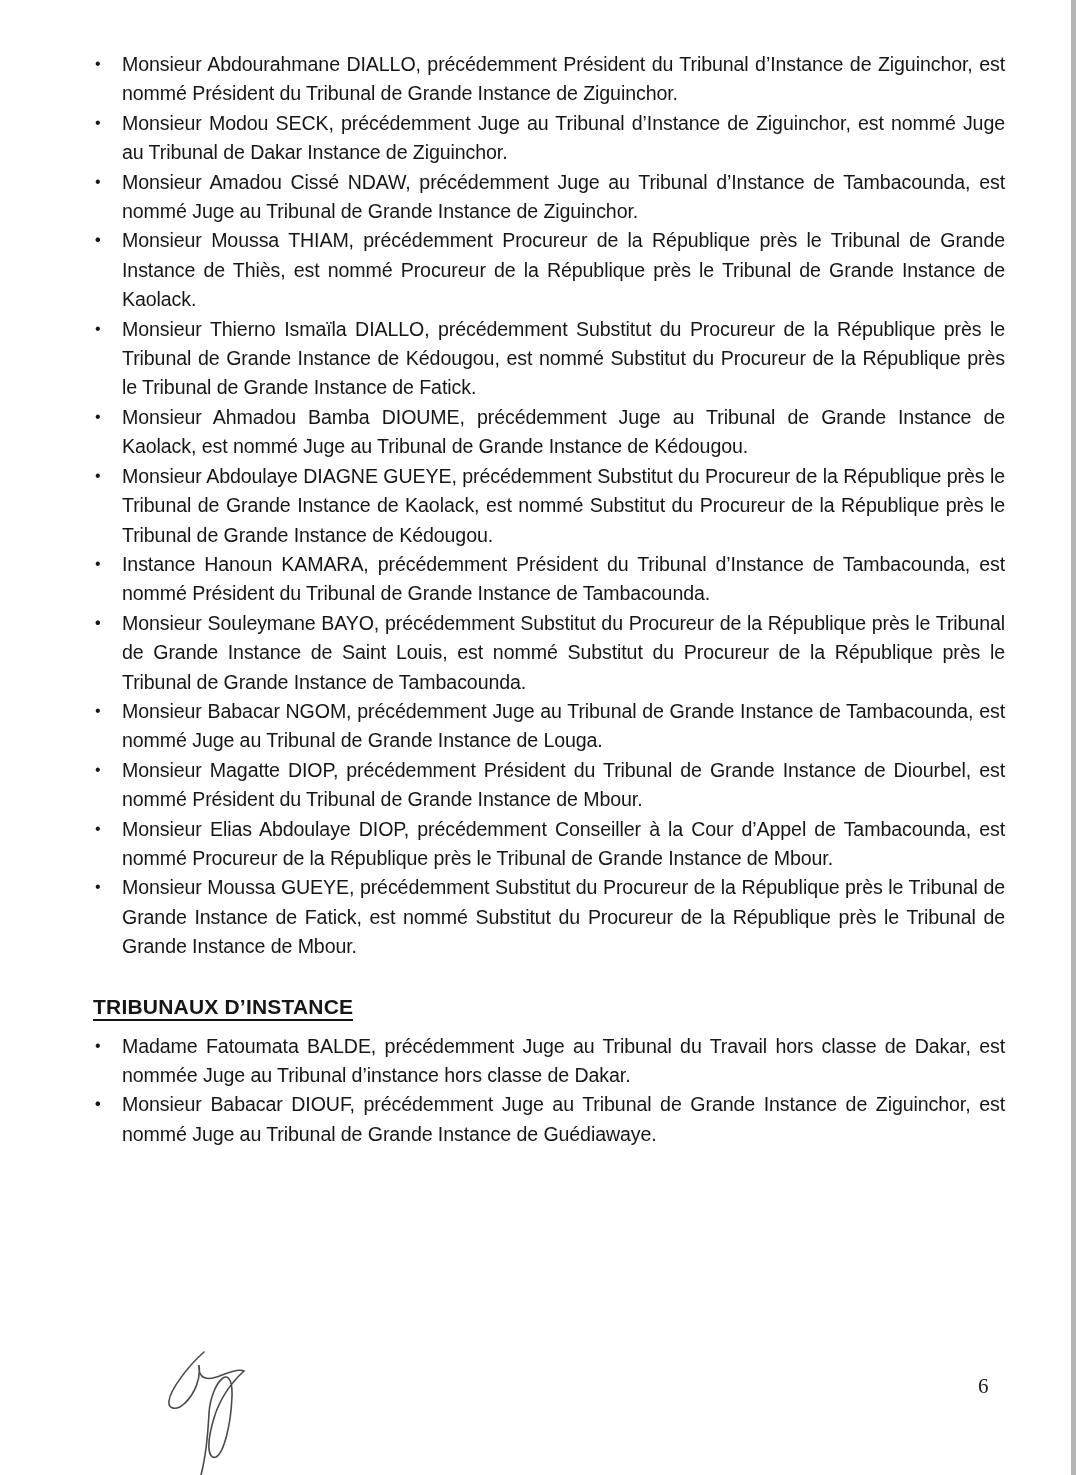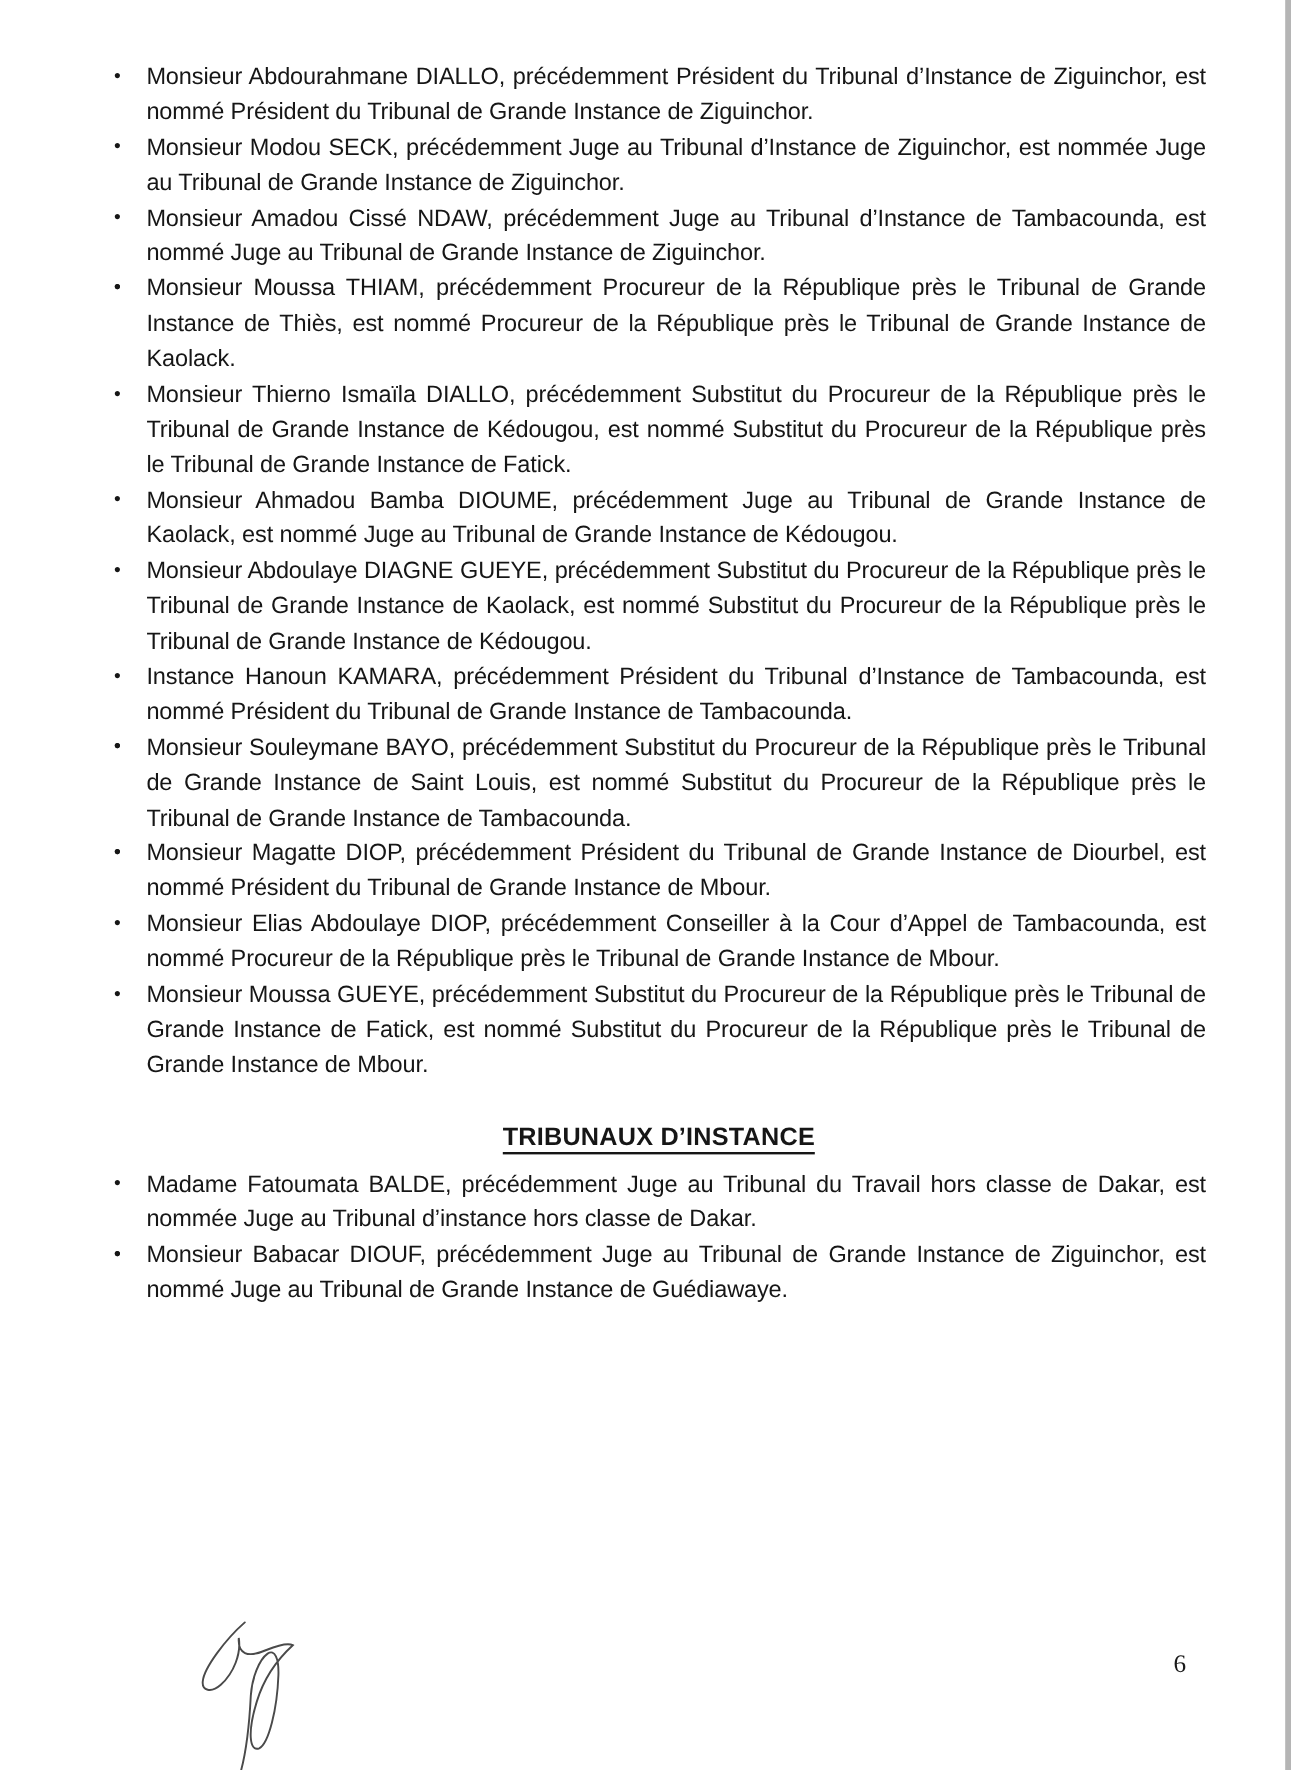--- a/index.html
+++ b/index.html
@@ -45,21 +45,21 @@
   }
   ul.appointments li .bullet {
     position: absolute;
     left: 2px;
     top: -1px;
     font-size: 16px;
     line-height: 29.4px;
   }
   .section-heading {
     margin: 33px 0 13px 0;
-    text-align: center;
+    text-align: left;
     font-size: 21px;
     font-weight: bold;
     letter-spacing: 0.2px;
   }
   .section-heading .underlined {
     border-bottom: 2.5px solid #161616;
     padding-bottom: 1px;
   }
   .signature {
     position: absolute;
@@ -85,21 +85,21 @@
   <div class="content">
 
     <ul class="appointments">
 
     <li>
         <span class="bullet">•</span>
         <span class="item-text">Monsieur Abdourahmane DIALLO, précédemment Président du Tribunal d’Instance de Ziguinchor, est nommé Président du Tribunal de Grande Instance de Ziguinchor.</span>
       </li>
         <li>
         <span class="bullet">•</span>
-        <span class="item-text">Monsieur Modou SECK, précédemment Juge au Tribunal d’Instance de Ziguinchor, est nommée Juge au Tribunal de Grande Instance de Ziguinchor.</span>
+        <span class="item-text">Monsieur Modou SECK, précédemment Juge au Tribunal d’Instance de Ziguinchor, est nommé Juge au Tribunal de Dakar Instance de Ziguinchor.</span>
       </li>
         <li>
         <span class="bullet">•</span>
         <span class="item-text">Monsieur Amadou Cissé NDAW, précédemment Juge au Tribunal d’Instance de Tambacounda, est nommé Juge au Tribunal de Grande Instance de Ziguinchor.</span>
       </li>
         <li>
         <span class="bullet">•</span>
       </li>
         <li>
         <span class="bullet">•</span>
@@ -123,20 +123,21 @@
       </li>
         <li>
         <span class="bullet">•</span>
       </li>
         <li>
         <span class="bullet">•</span>
         <span class="item-text">Monsieur Souleymane BAYO, précédemment Substitut du Procureur de la République près le Tribunal de Grande Instance de Saint Louis, est nommé Substitut du Procureur de la République près le Tribunal de Grande Instance de Tambacounda.</span>
       </li>
         <li>
         <span class="bullet">•</span>
+        <span class="item-text">Monsieur Babacar NGOM, précédemment Juge au Tribunal de Grande Instance de Tambacounda, est nommé Juge au Tribunal de Grande Instance de Louga.</span>
       </li>
         <li>
         <span class="bullet">•</span>
         <span class="item-text">Monsieur Magatte DIOP, précédemment Président du Tribunal de Grande Instance de Diourbel, est nommé Président du Tribunal de Grande Instance de Mbour.</span>
       </li>
         <li>
         <span class="bullet">•</span>
         <span class="item-text">Monsieur Elias Abdoulaye DIOP, précédemment Conseiller à la Cour d’Appel de Tambacounda, est nommé Procureur de la République près le Tribunal de Grande Instance de Mbour.</span>
       </li>
         <li>

